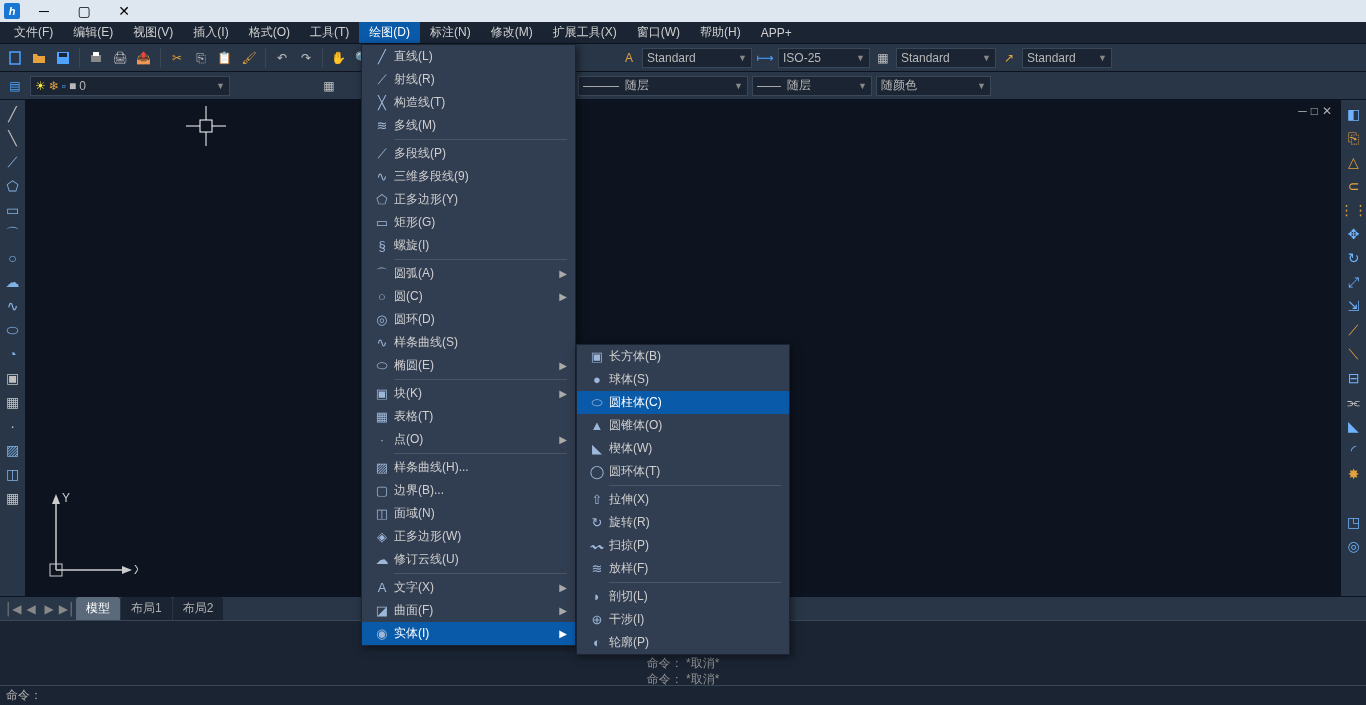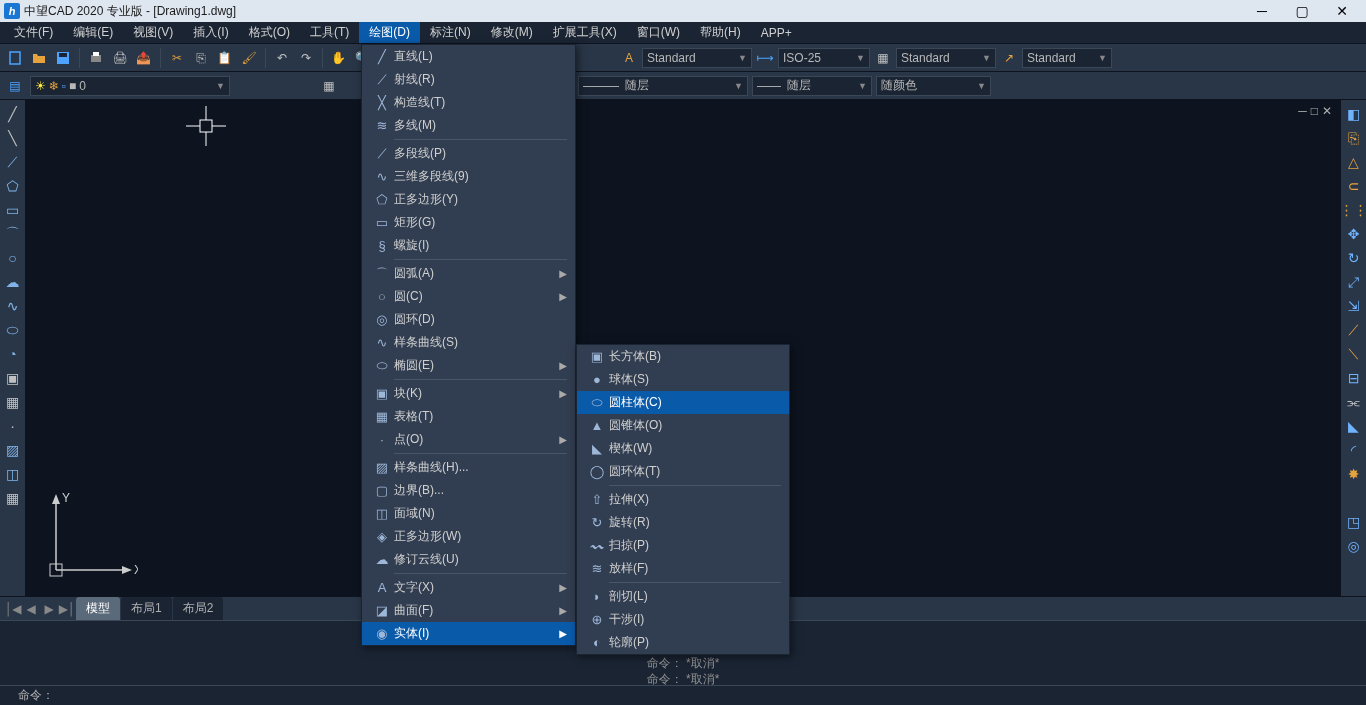--- a/index.html
+++ b/index.html
@@ -25,40 +25,39 @@
 .canvas { flex:1; background:#0d1420; position:relative; }
 .vp-ctrl { position:absolute; top:4px; right:8px; display:flex; gap:4px; color:#b0b0b0; font-size:14px; }
 .ucs { position:absolute; bottom:12px; left:12px; width:100px; height:100px; }
 .tabs-row { height:24px; background:#293647; display:flex; align-items:center; padding:0 4px; border-top:1px solid #0d1420;}
 .tab-nav { width:18px; height:18px; display:flex; align-items:center; justify-content:center; color:#888;}
 .tab { padding:3px 10px; background:#1a2433; color:#b0b0b0; margin-right:1px; border-radius:3px 3px 0 0;}
 .tab.active { background:#5a6a7a; color:#fff; }
 .cmd-area { height:85px; background:#1a2433; border-top:1px solid #3a4756; display:flex; }
 .cmd-hist { flex:1; padding:2px 6px; color:#909090; font-size:12px; line-height:16px; overflow:hidden;text-align:center; }
 .cmd-hist div { white-space:pre; }
-.cmd-input-row { height:20px; border-top:1px solid #3a4756; display:flex; align-items:center; padding:0 18px; }
+.cmd-input-row { height:20px; border-top:1px solid #3a4756; display:flex; align-items:center; padding:0 6px; }
 .cmd-input-row span { color:#b0b0b0; }
 .cmd-input { flex:1; background:transparent; border:none; color:#fff; outline:none; margin-left:4px; height:18px; }
 
 .dropdown { position:absolute; background:#313d50; border:1px solid #1a2433; box-shadow:2px 2px 8px rgba(0,0,0,.5); z-index:100; }
 .dd-item { height:23px; display:flex; align-items:center; padding:0 20px 0 8px; color:#d0d0d0; position:relative; cursor:pointer; }
 .dd-item.hl { background:#0a5aaa; color:#fff; }
 .dd-icon { width:24px; display:flex; justify-content:center; color:#9db7d8; font-size:13px; }
 .dd-sep { height:1px; background:#4a5668; margin:2px 8px 2px 32px; }
 .dd-arrow { position:absolute; right:8px; font-size:10px; color:#aaa; }
 .dd-item.hl .dd-arrow { color:#fff; }
 svg { display:block; }
 .crosshair { position:absolute; top:6px; left:160px; pointer-events:none;}
 </style>
 </head>
 <body>
 
 <div class="titlebar">
   <div class="logo">h</div>
-  <div class="title">中望CAD 2020 专业版 - [Drawing1.dwg]</div>
   <div class="win-btns">
     <div class="win-btn">─</div>
     <div class="win-btn">▢</div>
     <div class="win-btn">✕</div>
   </div>
 </div>
 
 <div class="menubar" id="menubar">
     <div class="menu-item">文件(F)</div>
     <div class="menu-item">编辑(E)</div>

